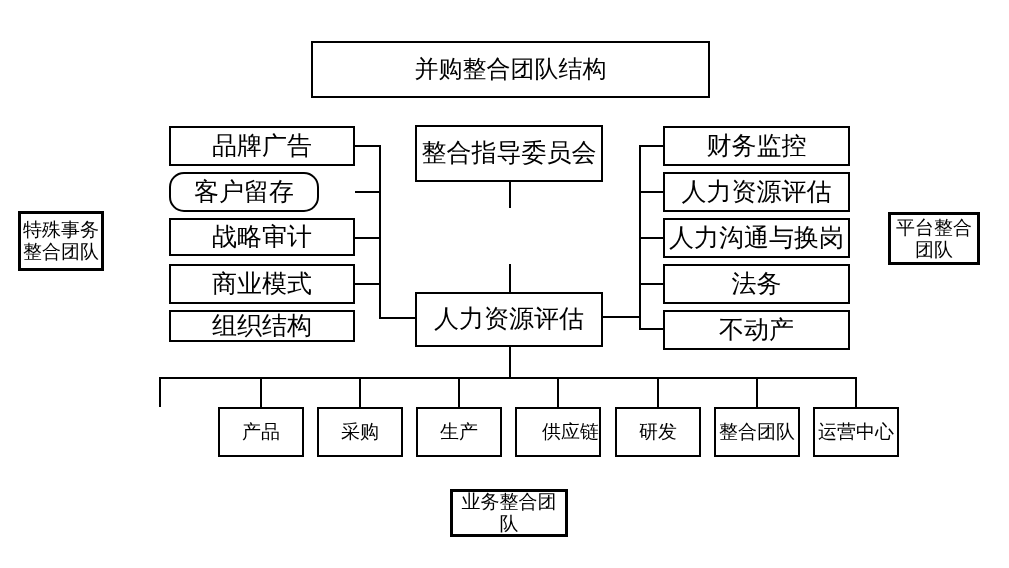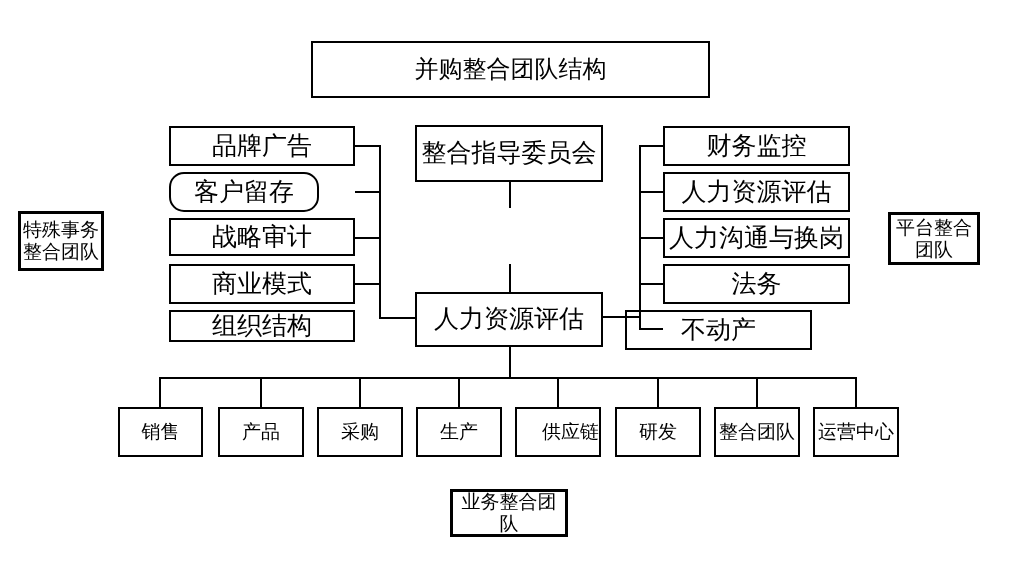--- a/index.html
+++ b/index.html
@@ -74,27 +74,24 @@
   </div>
   <div class="node" style="left:663px; top:172px; width:187px; height:40px;">
     <span>人力资源评估</span>
   </div>
   <div class="node" style="left:663px; top:218px; width:187px; height:40px;">
     <span>人力沟通与换岗</span>
   </div>
   <div class="node" style="left:663px; top:264px; width:187px; height:40px;">
     <span>法务</span>
   </div>
-  <div class="node" style="left:625px; top:310px; width:187px; height:40px;align-items:center;">
+  <div class="node" style="left:663px; top:310px; width:187px; height:40px;align-items:center;">
     <span>不动产</span>
   </div>
 
-  <div class="node small" style="left:118px; top:407px; width:85px; height:50px;">
-    <span>销售</span>
-  </div>
   <div class="node small" style="left:218px; top:407px; width:86px; height:50px;">
     <span>产品</span>
   </div>
   <div class="node small" style="left:317px; top:407px; width:86px; height:50px;">
     <span>采购</span>
   </div>
   <div class="node small" style="left:416px; top:407px; width:86px; height:50px;">
     <span>生产</span>
   </div>
   <div class="node small" style="left:515px; top:407px; width:86px; height:50px;padding-left:25px;">

